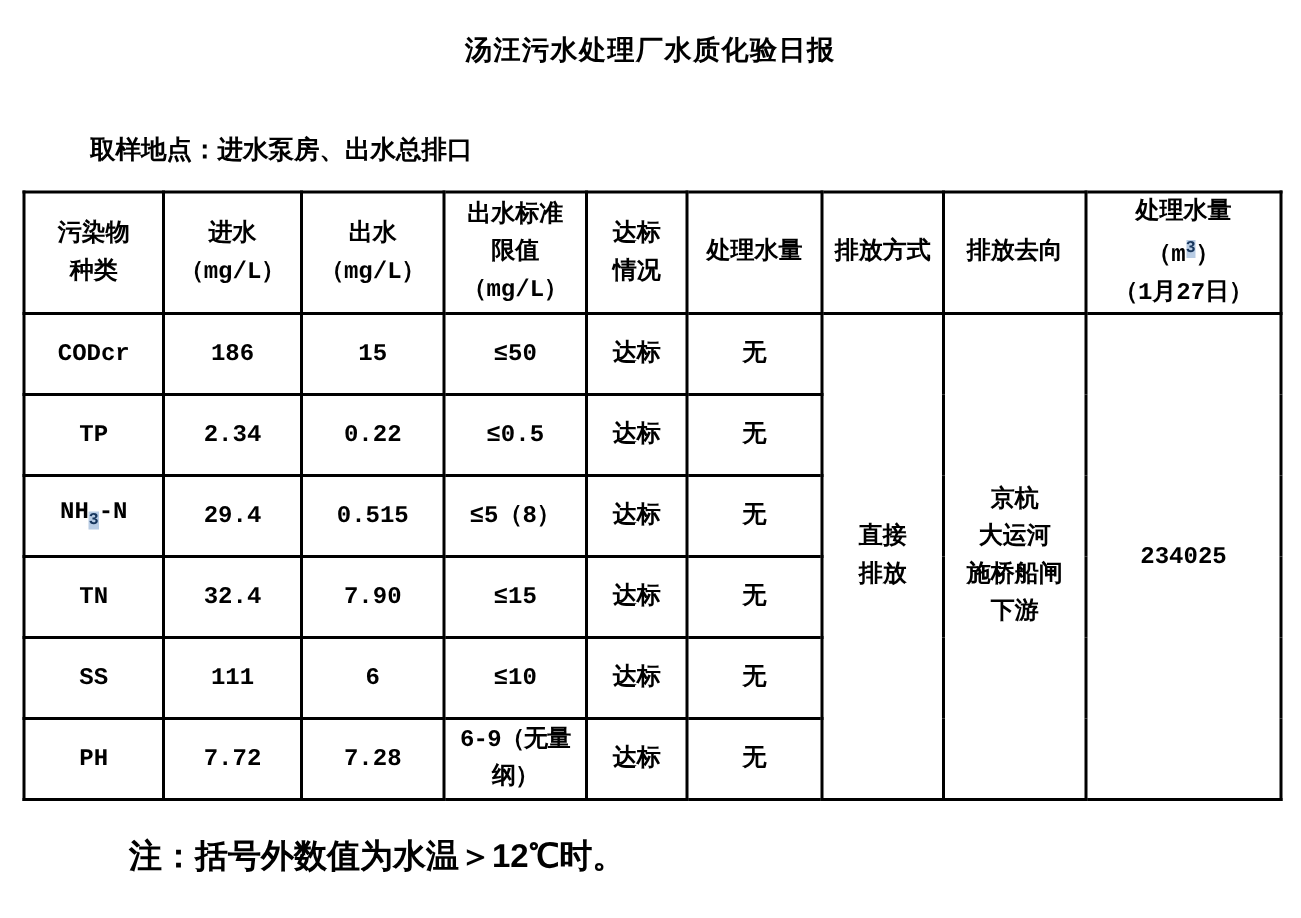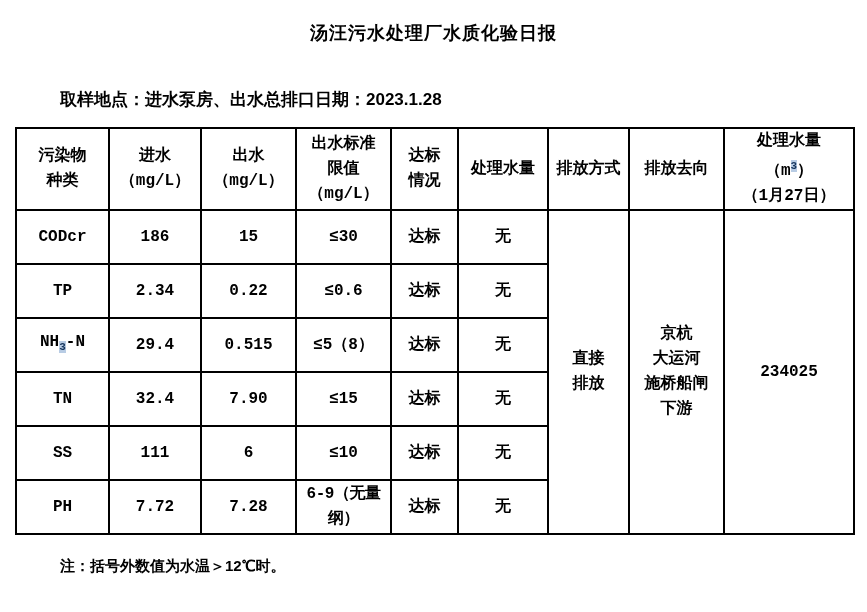--- a/index.html
+++ b/index.html
@@ -65,35 +65,34 @@
   .hl3 {
     font-size: 11px;
     color: #17365d;
     background: #b8cce4;
     font-weight: bold;
   }
   sub.hl3 { vertical-align: -4px; }
   sup.hl3 { vertical-align: 6px; }
   .footnote {
     margin-top: 22px;
-    padding-left: 60px;
-    font-size: 15px;
+    padding-left: 86px;
+    font-size: 22px;
     font-weight: bold;
   }
 </style>
 </head>
 <body>
 
 <div class="page">
 
   <h1 class="title">汤汪污水处理厂水质化验日报</h1>
 
   <div class="meta-row">
     <span>取样地点：进水泵房、出水总排口</span>
-    <span>日期：2023.1.28</span>
   </div>
 
   <table class="report">
     <colgroup>
       <col style="width:93px">
         <col style="width:92px">
         <col style="width:95px">
       <col style="width:95px">
         <col style="width:67px">
         <col style="width:90px">
@@ -118,37 +117,37 @@
       <th>处理水量</th>
       <th>排放方式</th>
       <th>排放去向</th>
       <th><span>处理水量</span><br><span>（m</span><sup class="hl3">3</sup><span>）</span><br><span>（1月27日）</span></th>
     </tr>
 
     <tr class="data-row">
       <td>CODcr</td>
       <td>186</td>
       <td>15</td>
-      <td class="limit-cell">≤30</td>
+      <td class="limit-cell">≤50</td>
       <td>达标</td>
       <td>无</td>
       <td class="merged-method" rowspan="6">直接
 排放</td>
       <td class="merged-dest" rowspan="6">京杭
 大运河
 施桥船闸
 下游</td>
       <td class="volume-cell" rowspan="6">234025</td>
     </tr>
 
     <tr class="data-row">
       <td>TP</td>
       <td>2.34</td>
       <td>0.22</td>
-      <td class="limit-cell">≤0.6</td>
+      <td class="limit-cell">≤0.5</td>
       <td>达标</td>
       <td>无</td>
     </tr>
 
     <tr class="data-row">
       <td><span>NH</span><sub class="hl3">3</sub><span>-N</span></td>
       <td>29.4</td>
       <td>0.515</td>
       <td class="limit-cell">≤5（8）</td>
       <td>达标</td>

